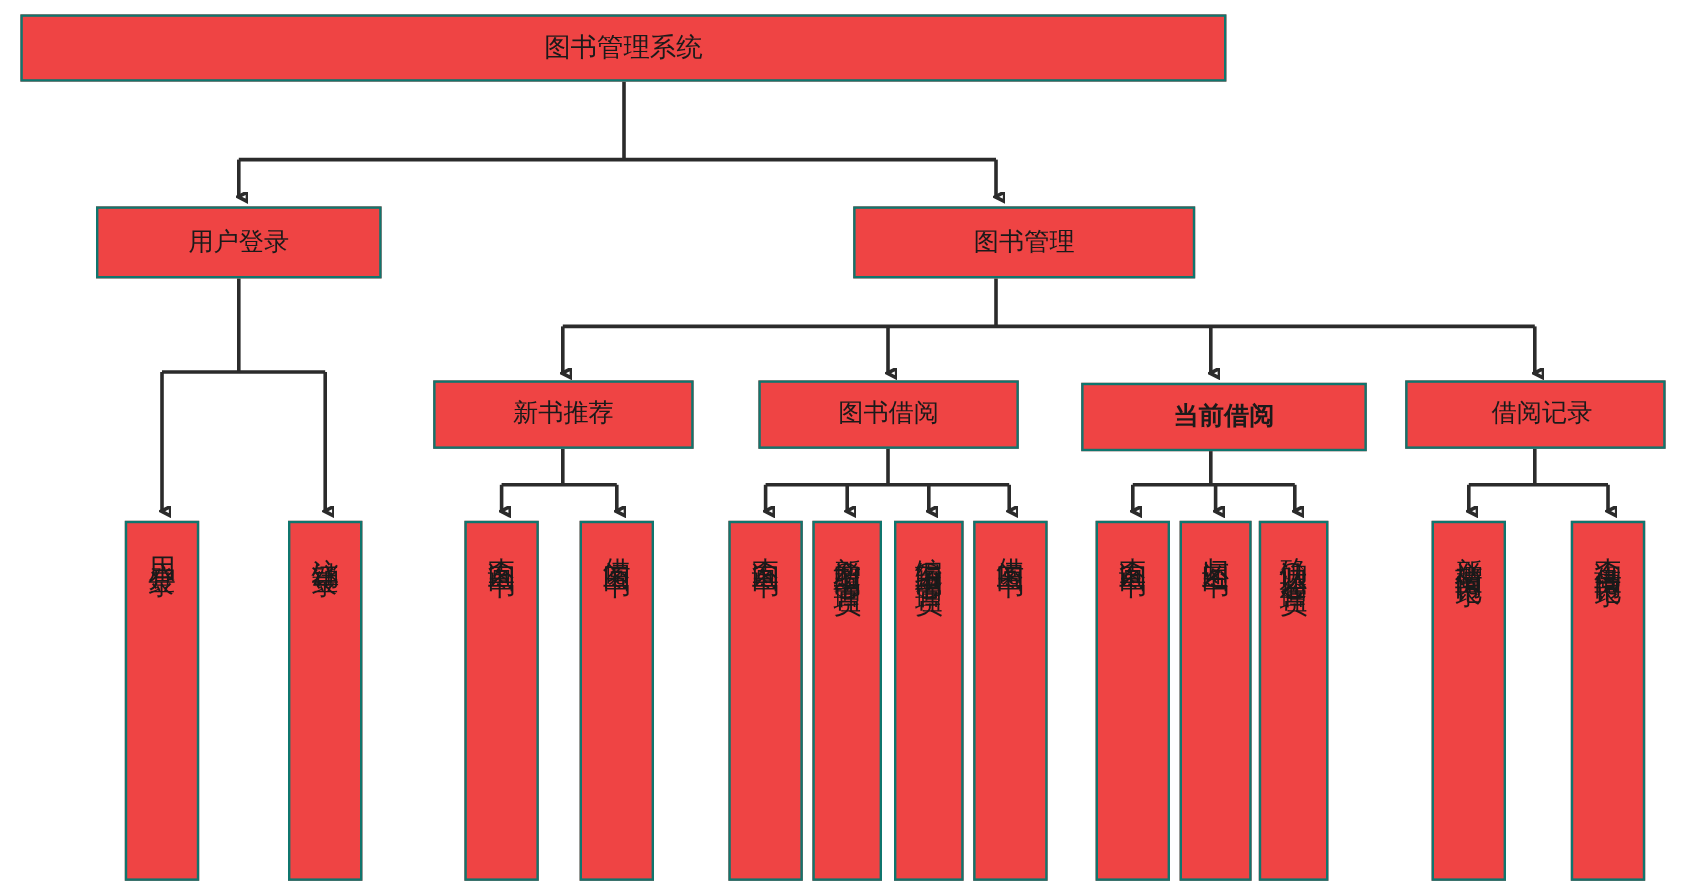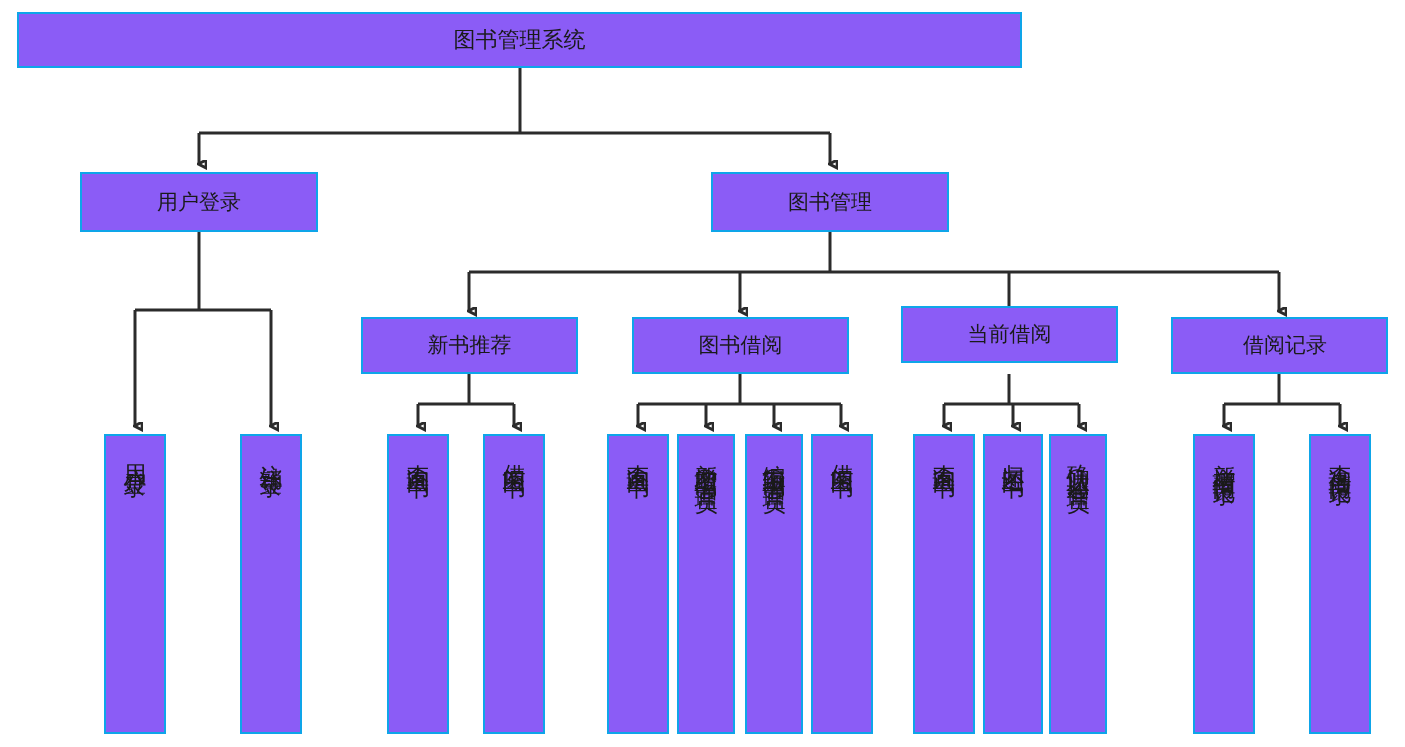--- a/index.html
+++ b/index.html
@@ -9,22 +9,22 @@
     background:#ffffff;
     font-family:"Liberation Sans","DejaVu Sans",sans-serif;
     overflow:hidden;
   }
   #canvas{position:relative;width:1405px;height:747px;}
 
   
   .node{
     position:absolute;
     box-sizing:border-box;
-    background:#8b5cf6;
-    border:2px solid #0ea5e9;
+    background:#ef4444;
+    border:2px solid #0f766e;
     display:flex;
     align-items:center;
     justify-content:center;
     color:#1a1a1a;
     z-index:5;
   }
   .node .lbl{
     display:block;
     line-height:1.18;
     text-align:center;
@@ -117,33 +117,33 @@
   </svg>
 
   <div class="node h root" style="left:17px;top:12px;width:1005px;height:56px;">
     <span class="lbl">图书管理系统</span>
   </div>
 
   <div class="node h" style="left:80px;top:172px;width:238px;height:60px;">
     <span class="lbl">用户登录</span>
   </div>
 
-  <div class="node h" style="left:711px;top:172px;width:238px;height:60px;">
+  <div class="node h" style="left:711px;top:172px;width:285px;height:60px;">
     <span class="lbl">图书管理</span>
   </div>
 
   <div class="node h" style="left:361px;top:317px;width:217px;height:57px;">
     <span class="lbl">新书推荐</span>
   </div>
 
   <div class="node h" style="left:632px;top:317px;width:217px;height:57px;">
     <span class="lbl">图书借阅</span>
   </div>
 
-  <div class="node h" style="left:901px;top:306px;width:217px;height:57px;">
+  <div class="node h" style="left:901px;top:319px;width:238px;height:57px;font-weight:bold;">
     <span class="lbl">当前借阅</span>
   </div>
 
   <div class="node h" style="left:1171px;top:317px;width:217px;height:57px;padding-left:11px;">
     <span class="lbl">借阅记录</span>
   </div>
 
   <div class="node v" style="left:104px;top:434px;width:62px;height:300px;">
     <span class="lbl">用户登录</span>
   </div>

